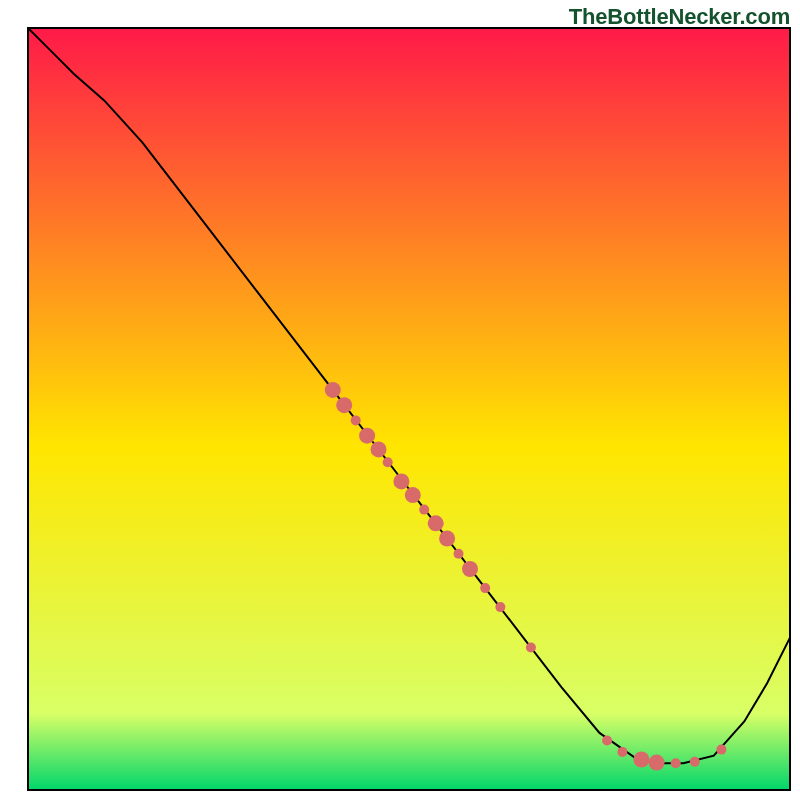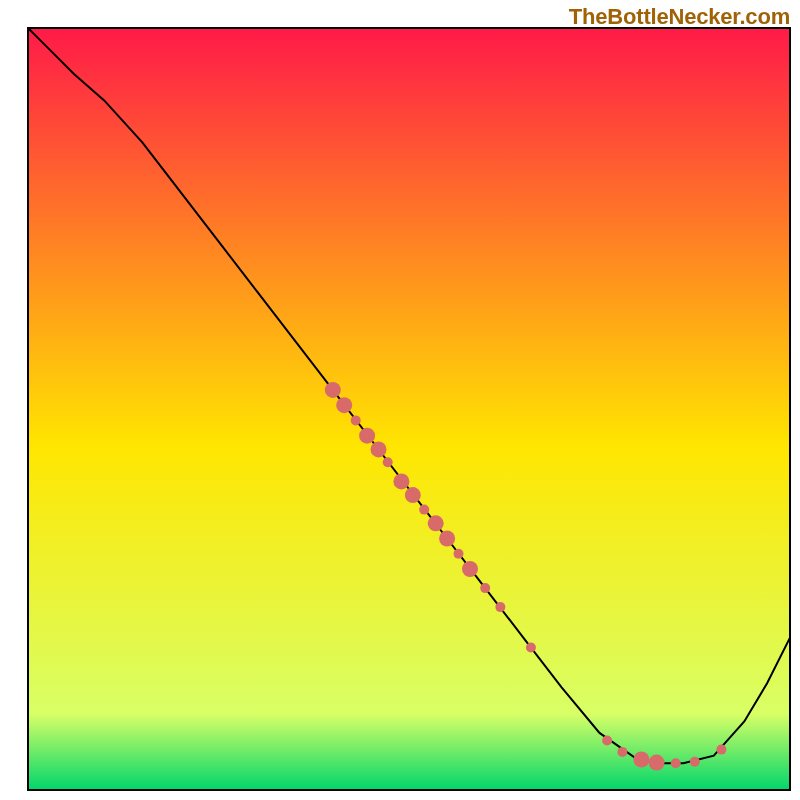--- a/index.html
+++ b/index.html
@@ -14,21 +14,21 @@
     position: relative;
     width: 800px;
     height: 800px;
   }
   .watermark {
     position: absolute;
     top: 4px;
     right: 10px;
     font-size: 22px;
     font-weight: bold;
-    color: #a16207;
+    color: #14532d;
     letter-spacing: -0.2px;
   }
   svg { display: block; }
 </style>
 </head>
 <body>
 
 <div class="stage">
   <div class="watermark">TheBottleNecker.com</div>
 

